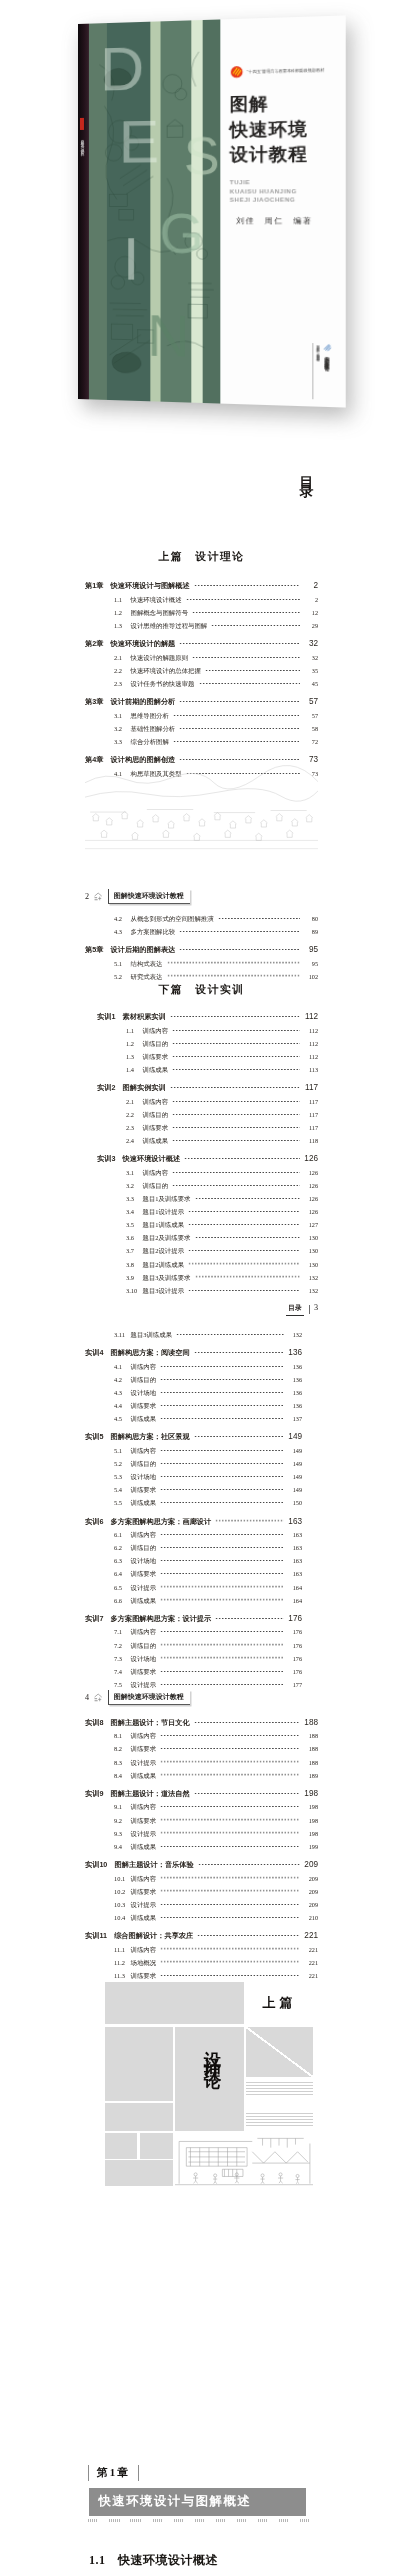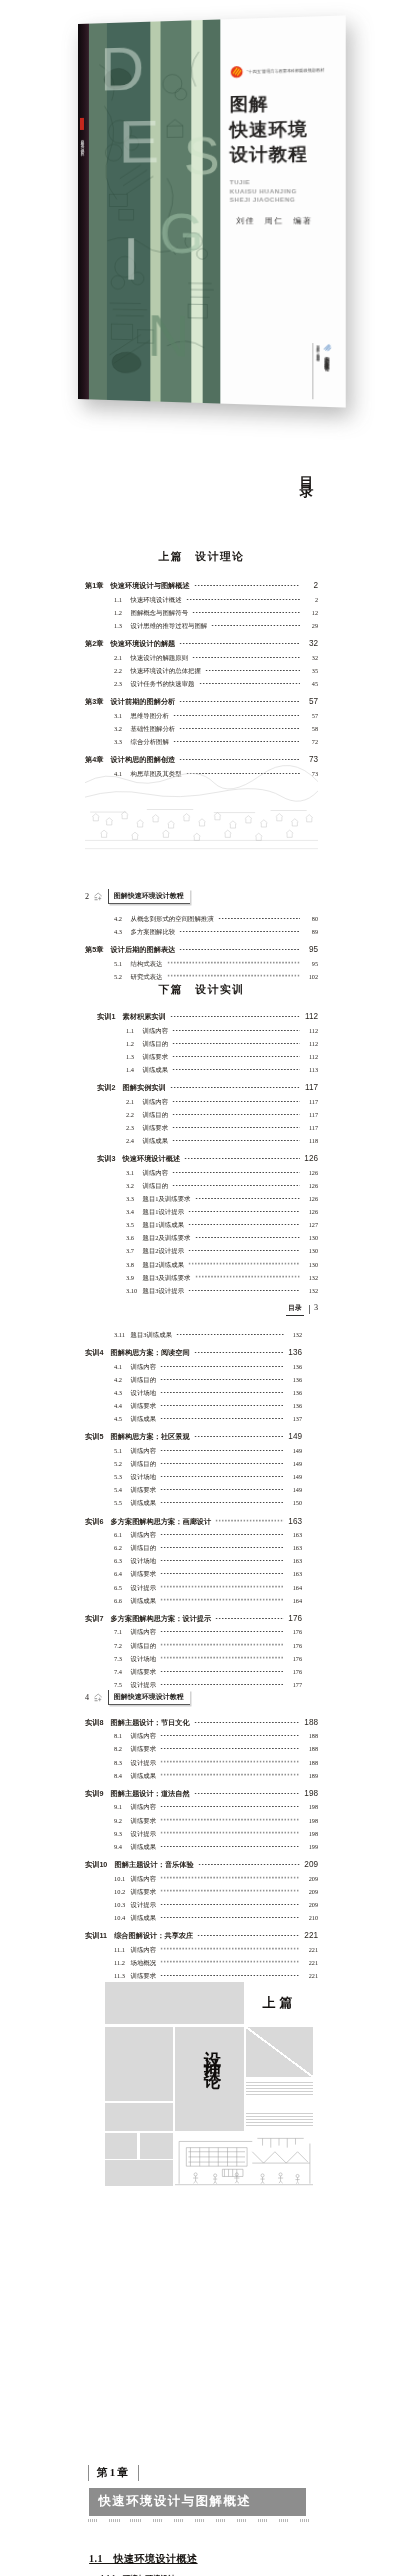--- a/index.html
+++ b/index.html
@@ -76,21 +76,21 @@
   .blk-waves{position:absolute;background:repeating-linear-gradient(180deg,#cfcfcf 0 0.5px,#ffffff 0.5px 3.1px);}
   .blk-sketch{position:absolute;background:#fff;}
 
   
   .ch-label{display:inline-block;font-weight:bold;font-size:10.8px;letter-spacing:2.1px;color:#141210;
         padding:0.5px 7.7px 1.5px;border-left:1px solid #8d8d8d;border-right:1px solid #8d8d8d;margin-left:3.1px;}
   .ch-banner{margin:6.7px 0 0 4.1px;background:#8d8d8d;color:#fff;font-family:"Liberation Sans",sans-serif;
         font-weight:bold;font-size:12.4px;letter-spacing:1.5px;padding:5.2px 0 6.2px 9.3px;width:208px;}
   .tick-strip{height:3.1px;width:222px;margin:3.1px 0 0 3.1px;
         background:repeating-linear-gradient(90deg,#b5b5b5 0 0.5px,transparent 0.5px 2.1px);}
-  .sec-h{font-weight:bold;font-size:10px;letter-spacing:0.5px;color:#181512;margin:30px 0 0 4.1px;text-decoration:underline;}
+  .sec-h{font-weight:bold;font-size:12px;letter-spacing:0.5px;color:#181512;margin:30px 0 0 4.1px;}
   .subsec-h{font-weight:bold;font-size:7.5px;color:#181512;margin:8.2px 0 0 15.5px;}
   svg{display:block;}
   .inline-svg{display:inline-block;}
 </style>
 </head>
 <body>
 
 <div id="cover-wrap">
   <div class="book">
     <div class="spine">

